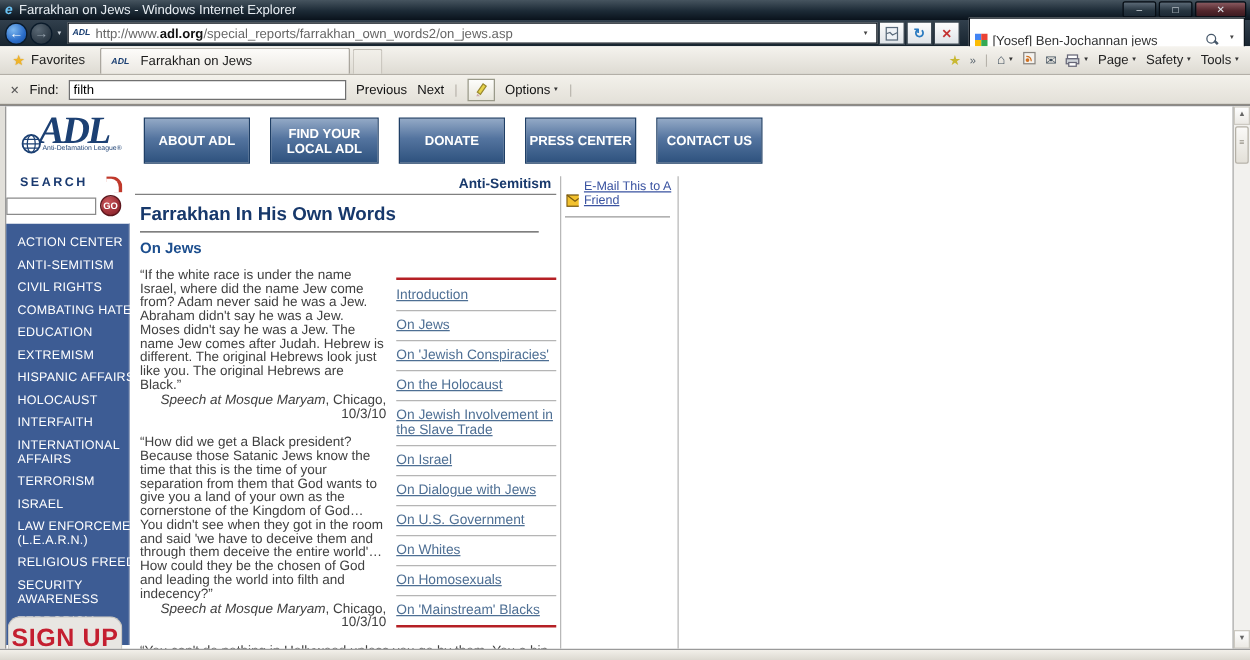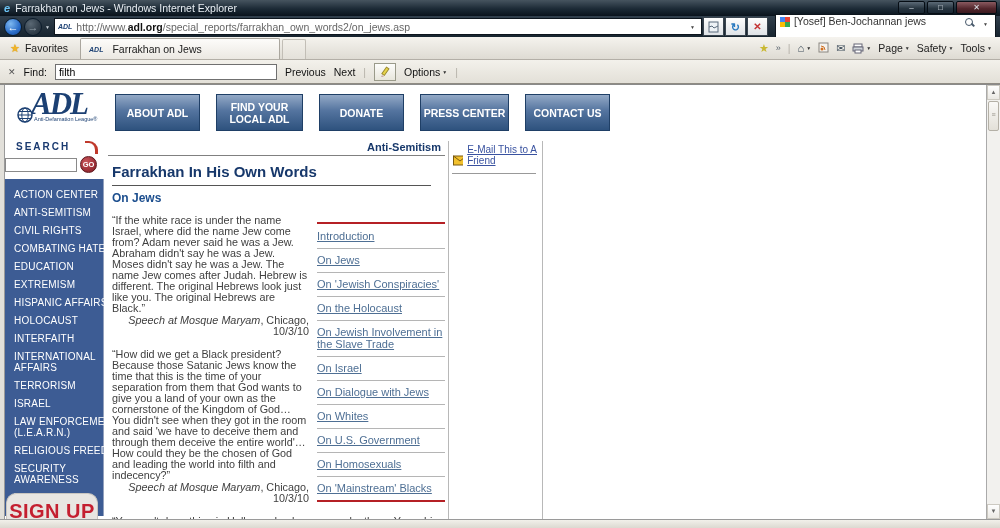--- a/index.html
+++ b/index.html
@@ -27,21 +27,21 @@
     width:648px;padding:0 3px;font-size:10.5px;color:#666;box-sizing:border-box;}
   .favicon{color:#1c4073;font-weight:bold;font-style:italic;font-size:7px;margin-right:4px;flex:none;}
   .url-domain{color:#111;font-weight:bold;}
   .url-flex{flex:1;white-space:nowrap;overflow:hidden;}
   .addr-dd{color:#444;font-size:5px;padding:0 3px;}
   .chrome-btn{width:21px;height:19px;margin-left:1px;border:1px solid #39444e;
     background:linear-gradient(#fdfdfd,#dfe3e7);display:flex;align-items:center;justify-content:center;
     box-sizing:border-box;flex:none;}
   .stop-x{color:#c43232;font-weight:bold;font-size:10px;}
   .refresh-g{color:#2a7ac0;font-weight:bold;font-size:11px;line-height:10px;}
-  .searchbox{height:17px;background:#fff;border:1px solid #0d151d;flex:1;display:flex;align-items:flex-end;
+  .searchbox{height:17px;background:#fff;border:1px solid #0d151d;flex:1;display:flex;align-items:flex-start;
     margin-left:7px;padding:12px 4px;font-size:10.5px;color:#333;box-sizing:border-box;}
   .g-icon{width:10px;height:10px;flex:none;margin-right:4px;display:grid;grid-template-columns:5px 5px;}
   .g-icon i{display:block;width:5px;height:5px;}
   .q-flex{flex:1;}
   .mag{width:9px;height:9px;position:relative;flex:none;margin:0 6px 0 2px;}
   .mag:before{content:"";position:absolute;left:0;top:0;width:6px;height:6px;border:1.5px solid #47586a;border-radius:50%;}
   .mag:after{content:"";position:absolute;left:6px;top:6px;width:4px;height:1.5px;background:#47586a;transform:rotate(45deg);}
   .tabsbar{position:absolute;left:0;top:37px;width:100%;height:23px;
     background:linear-gradient(#f5f3ee,#dedbd3);border-bottom:1px solid #b3afa7;
     display:flex;align-items:center;font-size:10.5px;color:#1a1a1a;box-sizing:border-box;}
@@ -309,22 +309,22 @@
     <div class="columns">
       <div class="menu-float">
         <div class="red-line"></div>
         <span class="mlink">Introduction</span>
         <span class="mlink">On Jews</span>
         <span class="mlink">On 'Jewish Conspiracies'</span>
         <span class="mlink">On the Holocaust</span>
         <span class="mlink">On Jewish Involvement in the Slave Trade</span>
         <span class="mlink">On Israel</span>
         <span class="mlink">On Dialogue with Jews</span>
+        <span class="mlink">On U.S. Government</span>
         <span class="mlink">On Whites</span>
-        <span class="mlink">On U.S. Government</span>
         <span class="mlink">On Homosexuals</span>
         <span class="mlink last">On 'Mainstream' Blacks</span>
       </div>
       <p class="quote">
         <span>“If the white race is under the name Israel, where did the name Jew come from? Adam never said he was a Jew. Abraham didn't say he was a Jew. Moses didn't say he was a Jew. The name Jew comes after Judah. Hebrew is different. The original Hebrews look just like you. The original Hebrews are Black.”</span>
         <span class="cite"><i>Speech at Mosque Maryam</i><span>, Chicago, 10/3/10</span></span>
       </p>
       <p class="quote">
         <span>“How did we get a Black president? Because those Satanic Jews know the time that this is the time of your separation from them that God wants to give you a land of your own as the cornerstone of the Kingdom of God… You didn't see when they got in the room and said 'we have to deceive them and through them deceive the entire world'… How could they be the chosen of God and leading the world into filth and indecency?”</span>
         <span class="cite"><i>Speech at Mosque Maryam</i><span>, Chicago, 10/3/10</span></span>

